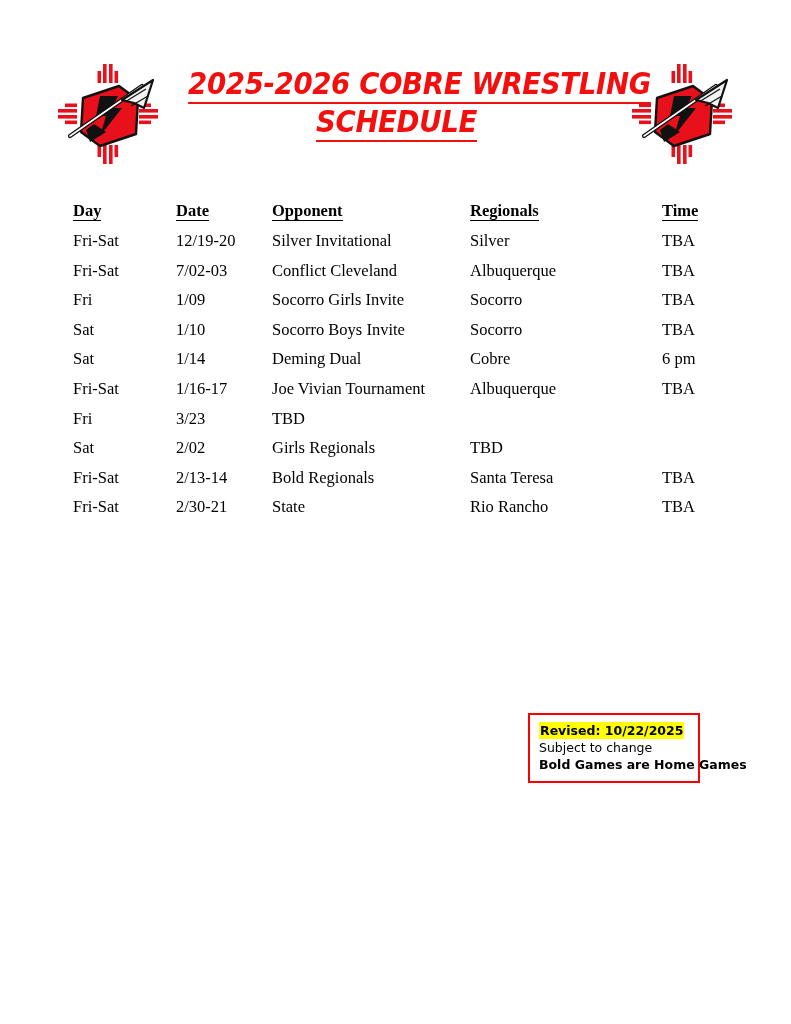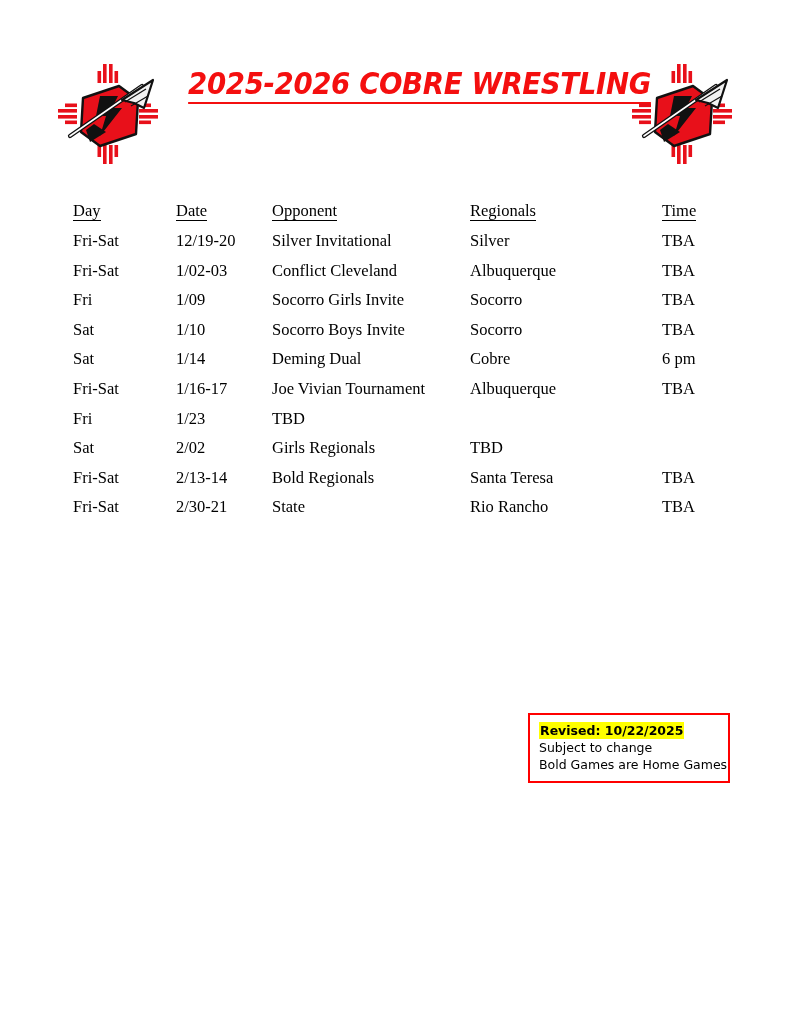--- a/index.html
+++ b/index.html
@@ -90,56 +90,56 @@
   .schedule td {
     padding: 0;
     text-align: left;
     vertical-align: baseline;
     height: 29.6px;
     line-height: 29.6px;
     font-weight: normal;
     white-space: nowrap;
   }
   .schedule thead th {
-    font-weight: normal;
+    font-weight: bold;
     height: 30px;
     line-height: 30px;
     margin-top: 19px;
   }
   .schedule thead th span.hdr {
     display: inline-block;
     border-bottom: 1.6px solid #000;
     line-height: 18px;
     padding-bottom: 0px;
   }
   .schedule td.pad, .schedule th.pad { width: 73px; }
 
   
   .note-box {
     position: absolute;
     left: 528px;
     top: 713px;
-    width: 202px;
+    width: 172px;
     border: 2px solid #ff0000;
     background: #ffffff;
     padding: 7px 8px 8px 9px;
     box-sizing: border-box;
     font-family: "DejaVu Sans", "Liberation Sans", sans-serif;
     font-size: 12.5px;
     line-height: 17px;
     color: #000000;
   }
   .note-line { display: block; white-space: nowrap; }
   .note-line.revised {
     font-weight: bold;
     background: #ffff00;
     display: inline-block;
     padding: 0 1px;
   }
-  .note-line.bold { font-weight: normal; }
+  .note-line.bold { font-weight: bold; }
 </style>
 </head>
 <body>
 
 <div class="page">
 
   <div class="header-band">
 
     <div class="logo left">
       <svg viewBox="0 0 104 104" xmlns="http://www.w3.org/2000/svg" aria-hidden="true">
@@ -169,20 +169,21 @@
           <path d="M66 38 L97 18 L88 46 L78 41 Z" fill="#f2f2f2" stroke="#111111" stroke-width="2.2" stroke-linejoin="round"></path>
           <path d="M69 40 L90 27" stroke="#111111" stroke-width="1.2"></path>
           <path d="M75 44 L92 34" stroke="#111111" stroke-width="1.2"></path>
           <path d="M38 62 L50 70 L34 80 L30 68 Z" fill="#111111"></path>
         </g>
       </svg>
     </div>
 
     <div class="title-block">
       <span class="title-line"><span class="u">2025-2026 COBRE WRESTLING</span></span>
+      <span class="title-line"><span class="u">SCHEDULE</span></span>
     </div>
 
     <div class="logo right">
       <svg viewBox="0 0 104 104" xmlns="http://www.w3.org/2000/svg" aria-hidden="true">
         <g fill="#e8101a">
           <rect x="47" y="2" width="3.6" height="19"></rect>
           <rect x="53" y="2" width="3.6" height="19"></rect>
           <rect x="41.5" y="9" width="3.6" height="12"></rect>
           <rect x="58.5" y="9" width="3.6" height="12"></rect>
           <rect x="47" y="83" width="3.6" height="19"></rect>
@@ -237,21 +238,21 @@
           <td class="pad"></td>
           <td>Fri-Sat</td>
           <td>12/19-20</td>
           <td>Silver Invitational</td>
           <td>Silver</td>
           <td>TBA</td>
         </tr>
         <tr>
           <td class="pad"></td>
           <td>Fri-Sat</td>
-          <td>1/02-03</td>
+          <td>7/02-03</td>
           <td>Conflict Cleveland</td>
           <td>Albuquerque</td>
           <td>TBA</td>
         </tr>
         <tr>
           <td class="pad"></td>
           <td>Fri</td>
           <td>1/09</td>
           <td>Socorro Girls Invite</td>
           <td>Socorro</td>
@@ -277,21 +278,21 @@
           <td class="pad"></td>
           <td>Fri-Sat</td>
           <td>1/16-17</td>
           <td>Joe Vivian Tournament</td>
           <td>Albuquerque</td>
           <td>TBA</td>
         </tr>
         <tr>
           <td class="pad"></td>
           <td>Fri</td>
-          <td>1/23</td>
+          <td>3/23</td>
           <td>TBD</td>
           <td></td>
           <td></td>
         </tr>
         <tr>
           <td class="pad"></td>
           <td>Sat</td>
           <td>2/02</td>
           <td>Girls Regionals</td>
           <td>TBD</td>

